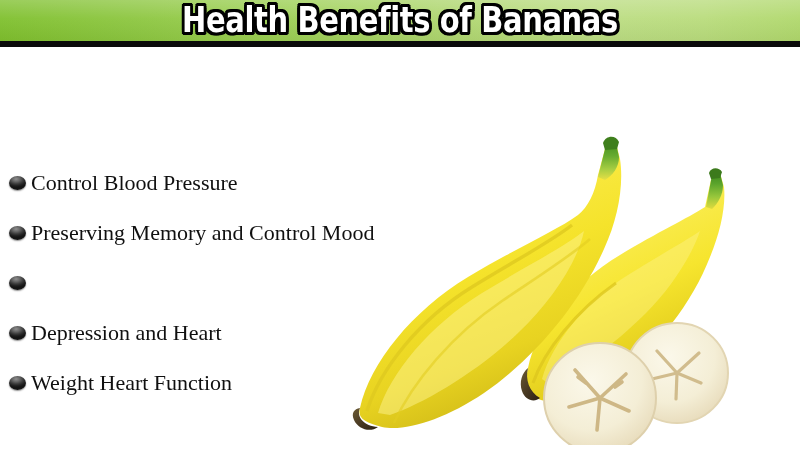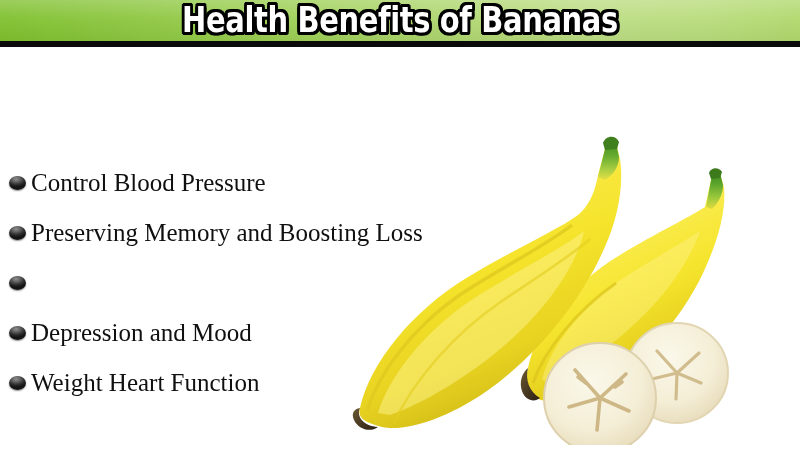--- a/index.html
+++ b/index.html
@@ -90,21 +90,21 @@
     margin-top: -7px;
     width: 17px;
     height: 14px;
     border-radius: 50%;
     background:
       radial-gradient(ellipse 70% 58% at 42% 22%, #8e8e8e 0%, #6b6b6b 28%, #3b3b3b 60%, #232323 80%, #141414 100%);
     box-shadow: 0 1px 1.5px rgba(0,0,0,0.45);
   }
   .benefit-label {
     font-family: "Liberation Serif", "DejaVu Serif", serif;
-    font-size: 25px;
+    font-size: 22px;
     font-weight: normal;
     color: #101010;
     white-space: nowrap;
     letter-spacing: 0px;
   }
 
   
   .banana-art {
     position: absolute;
     left: 320px;
@@ -123,28 +123,28 @@
   <div class="header-rule"></div>
   <div class="header-title">Health Benefits of Bananas</div>
 
   <ul class="benefits-list">
     <li class="benefit-item">
       <span class="bullet-dot"></span>
       <span class="benefit-label">Control Blood Pressure</span>
     </li>
     <li class="benefit-item">
       <span class="bullet-dot"></span>
-      <span class="benefit-label">Preserving Memory and Boosting Loss</span>
-    </li>
-    <li class="benefit-item">
-      <span class="bullet-dot"></span>
-    </li>
-    <li class="benefit-item">
-      <span class="bullet-dot"></span>
-      <span class="benefit-label">Depression and Mood</span>
+      <span class="benefit-label">Preserving Memory and Control Mood</span>
+    </li>
+    <li class="benefit-item">
+      <span class="bullet-dot"></span>
+    </li>
+    <li class="benefit-item">
+      <span class="bullet-dot"></span>
+      <span class="benefit-label">Depression and Heart</span>
     </li>
     <li class="benefit-item">
       <span class="bullet-dot"></span>
       <span class="benefit-label">Weight Heart Function</span>
     </li>
   </ul>
 
   <div class="banana-art">
     <svg width="480" height="330" viewBox="0 0 480 330" xmlns="http://www.w3.org/2000/svg">
       <defs>

